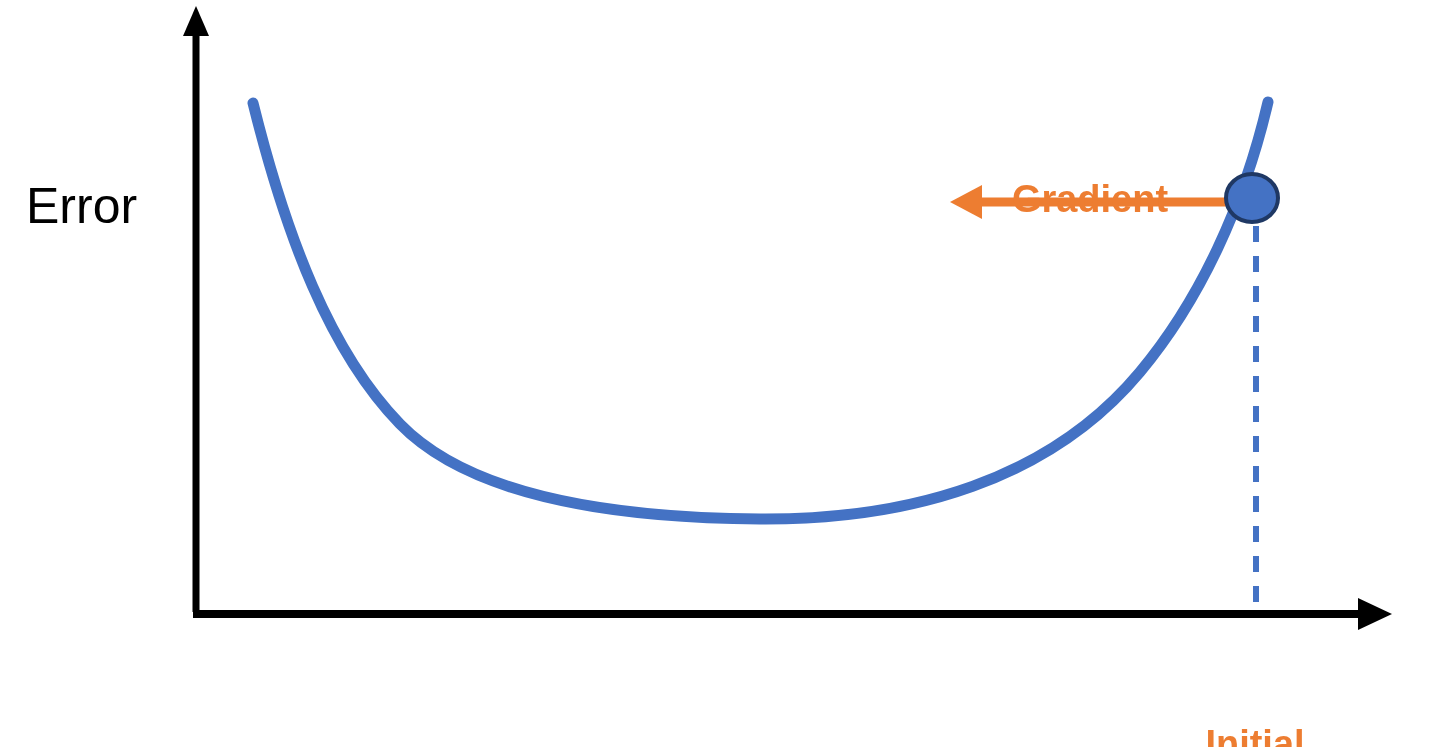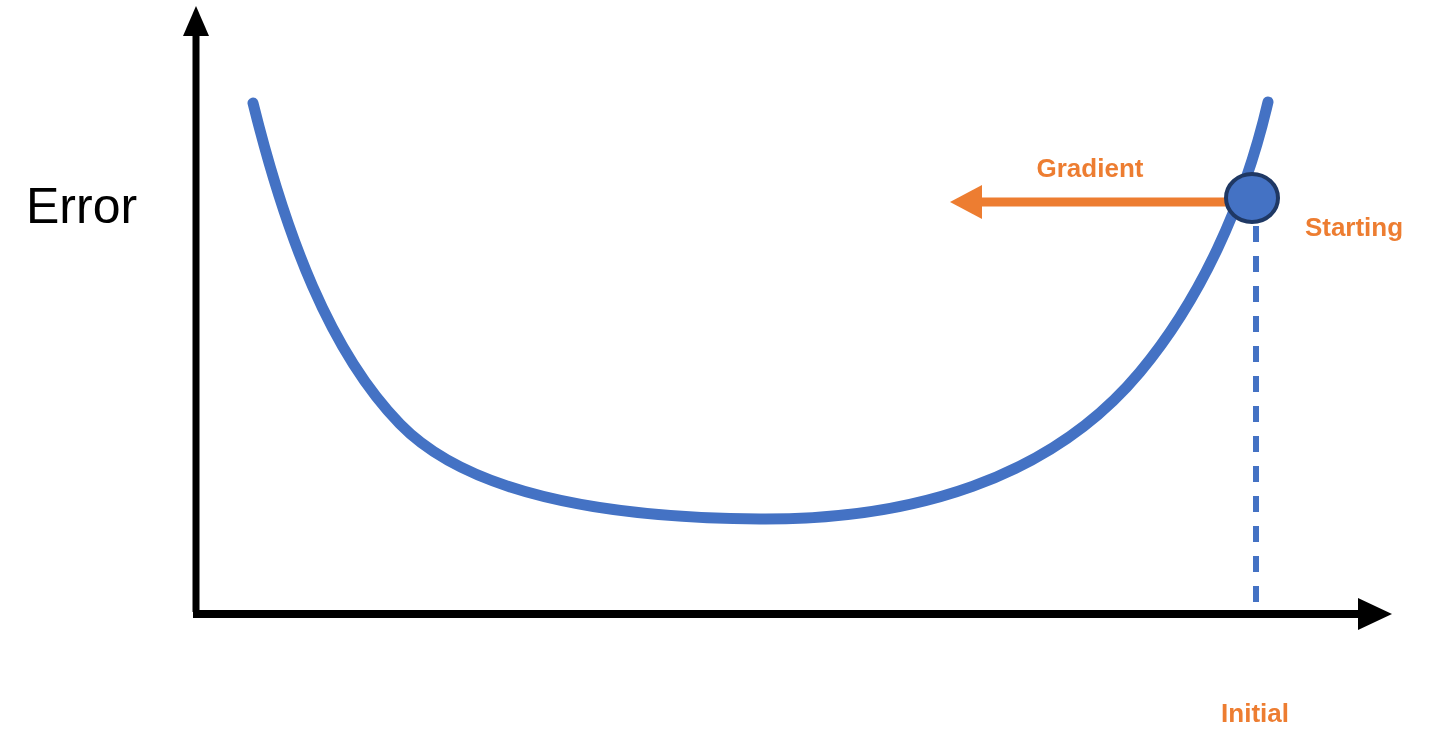--- a/index.html
+++ b/index.html
@@ -39,21 +39,21 @@
     left: 26px;
     top: 172px;
     margin-top: 8px;
   }
   #x-axis-label {
     left: 516px;
     top: 643px;
   }
   .annot {
     color: #ED7D31;
-    font-size: 26px;
+    font-size: 38px;
     font-weight: bold;
     text-align: center;
   }
   #gradient-label {
     left: 985px;
     top: 100px;
     width: 210px;
   }
   #starting-point-label {
     left: 1279px;
@@ -100,21 +100,20 @@
   </svg>
 
   <div class="lbl axis-label" id="y-axis-label">Error</div>
 
 
   <div class="lbl annot" id="gradient-label">
     <div>Gradient</div>
   </div>
 
   <div class="lbl annot" id="starting-point-label">
-    <div>Starting</div>
   </div>
 
   <div class="lbl annot" id="initial-value-label">
     <div>Initial</div>
     
   </div>
 
 </div>
 
 </body></html>

